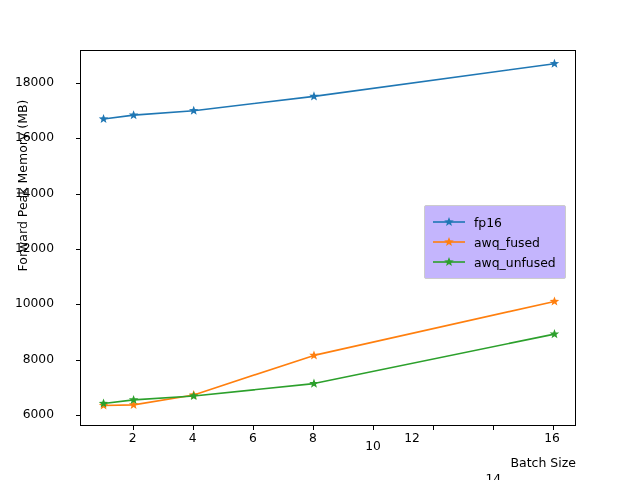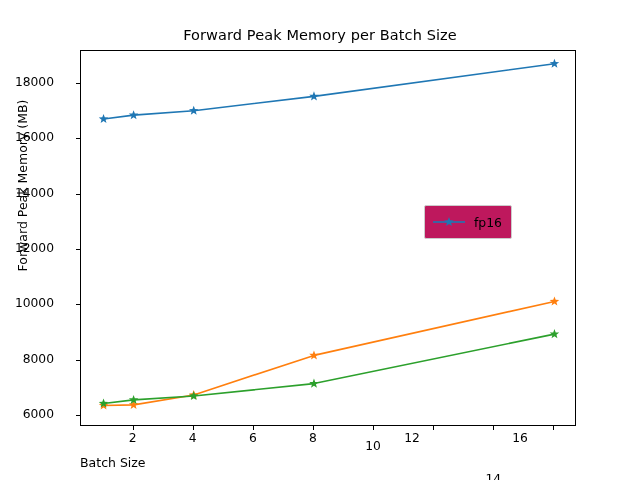--- a/index.html
+++ b/index.html
@@ -76,21 +76,21 @@
     width: 4px;
     height: 1px;
     background: #000000;
   }
   
   #xlabel {
     position: absolute;
     left: 80px;
     top: 455px;
     width: 496px;
-    text-align: left;
+    text-align: right;
     font-size: 12.5px;
     white-space: nowrap;
   }
   .xtick-label {
     position: absolute;
     top: 431px;
     width: 60px;
     margin-left: -30px;
     text-align: center;
     font-size: 12.3px;
@@ -101,21 +101,21 @@
     top: 426px;
     width: 1px;
     height: 4px;
     background: #000000;
   }
   
   #legend {
     position: absolute;
     left: 424px;
     top: 205px;
-    background: #be185d;
+    background: #c4b5fd;
     border: 0.9px solid #cccccc;
     border-radius: 2px;
     padding: 6px 9px 6px 7px;
     box-sizing: border-box;
   }
   .legend-row {
     display: flex;
     align-items: center;
     height: 20px;
   }
@@ -131,21 +131,20 @@
     font-size: 12.4px;
     white-space: nowrap;
     color: #000000;
   }
 </style>
 </head>
 <body>
 
 <div id="figure">
 
-  <div id="chart-title">Forward Peak Memory per Batch Size</div>
 
   <div id="ylabel">Forward Peak Memory (MB)</div>
   <div id="xlabel">Batch Size</div>
 
   <div id="ytick-labels">
       <div class="ytick-label" style="top: 407.941px;">6000</div>
       <div class="ytick-mark" style="top: 414.941px;"></div>
       <div class="ytick-label" style="top: 352.647px;">8000</div>
       <div class="ytick-mark" style="top: 359.647px;"></div>
       <div class="ytick-label" style="top: 297.353px;">10000</div>
@@ -167,21 +166,21 @@
       <div class="xtick-label" style="left: 252.848px;">6</div>
       <div class="xtick-mark" style="left: 252.848px;"></div>
       <div class="xtick-label" style="left: 312.97px;">8</div>
       <div class="xtick-mark" style="left: 312.97px;"></div>
       <div class="xtick-label" style="left: 373.091px; margin-top: 8px;">10</div>
       <div class="xtick-mark" style="left: 373.091px;"></div>
       <div class="xtick-label" style="left: 412px;">12</div>
       <div class="xtick-mark" style="left: 433.212px;"></div>
       <div class="xtick-label" style="left: 493.333px; margin-top: 41px;">14</div>
       <div class="xtick-mark" style="left: 493.333px;"></div>
-      <div class="xtick-label" style="left: 520px;">16</div>
+      <div class="xtick-label" style="left: 552px;">16</div>
       <div class="xtick-mark" style="left: 553.455px;"></div>
     </div>
 
   <div id="plot-area">
     <svg id="plot-svg" viewBox="0 0 496 376" preserveAspectRatio="none">
         <g>
           <polyline points="22.55,68.01 52.61,64.14 112.73,59.72 232.97,45.34 473.45,12.72" fill="none" stroke="#1f77b4" stroke-width="1.6" stroke-linejoin="round" stroke-linecap="round"></polyline>
           <path d="M22.55,63.01L23.78,66.31L27.30,66.47L24.54,68.66L25.48,72.06L22.55,70.11L19.61,72.06L20.55,68.66L17.79,66.47L21.31,66.31Z" fill="#1f77b4"></path>
           <path d="M52.61,59.14L53.84,62.44L57.36,62.60L54.60,64.79L55.54,68.19L52.61,66.24L49.67,68.19L50.61,64.79L47.85,62.60L51.37,62.44Z" fill="#1f77b4"></path>
           <path d="M112.73,54.72L113.96,58.02L117.48,58.17L114.72,60.37L115.67,63.76L112.73,61.82L109.79,63.76L110.73,60.37L107.97,58.17L111.49,58.02Z" fill="#1f77b4"></path>
@@ -210,15 +209,33 @@
   <div id="legend">
       <div class="legend-row">
         <div class="legend-sample">
           <svg width="34" height="14" viewBox="0 0 34 14">
             <line x1="1" y1="7" x2="33" y2="7" stroke="#1f77b4" stroke-width="1.6"></line>
             <path d="M17.00,2.00L18.23,5.30L21.76,5.45L19.00,7.65L19.94,11.05L17.00,9.10L14.06,11.05L15.00,7.65L12.24,5.45L15.77,5.30Z" fill="#1f77b4"></path>
           </svg>
         </div>
         <span class="legend-text">fp16</span>
       </div>
+      <div class="legend-row">
+        <div class="legend-sample">
+          <svg width="34" height="14" viewBox="0 0 34 14">
+            <line x1="1" y1="7" x2="33" y2="7" stroke="#ff7f0e" stroke-width="1.6"></line>
+            <path d="M17.00,2.00L18.23,5.30L21.76,5.45L19.00,7.65L19.94,11.05L17.00,9.10L14.06,11.05L15.00,7.65L12.24,5.45L15.77,5.30Z" fill="#ff7f0e"></path>
+          </svg>
+        </div>
+        <span class="legend-text">awq_fused</span>
+      </div>
+      <div class="legend-row">
+        <div class="legend-sample">
+          <svg width="34" height="14" viewBox="0 0 34 14">
+            <line x1="1" y1="7" x2="33" y2="7" stroke="#2ca02c" stroke-width="1.6"></line>
+            <path d="M17.00,2.00L18.23,5.30L21.76,5.45L19.00,7.65L19.94,11.05L17.00,9.10L14.06,11.05L15.00,7.65L12.24,5.45L15.77,5.30Z" fill="#2ca02c"></path>
+          </svg>
+        </div>
+        <span class="legend-text">awq_unfused</span>
+      </div>
     </div>
 
 </div>
 
 </body></html>

